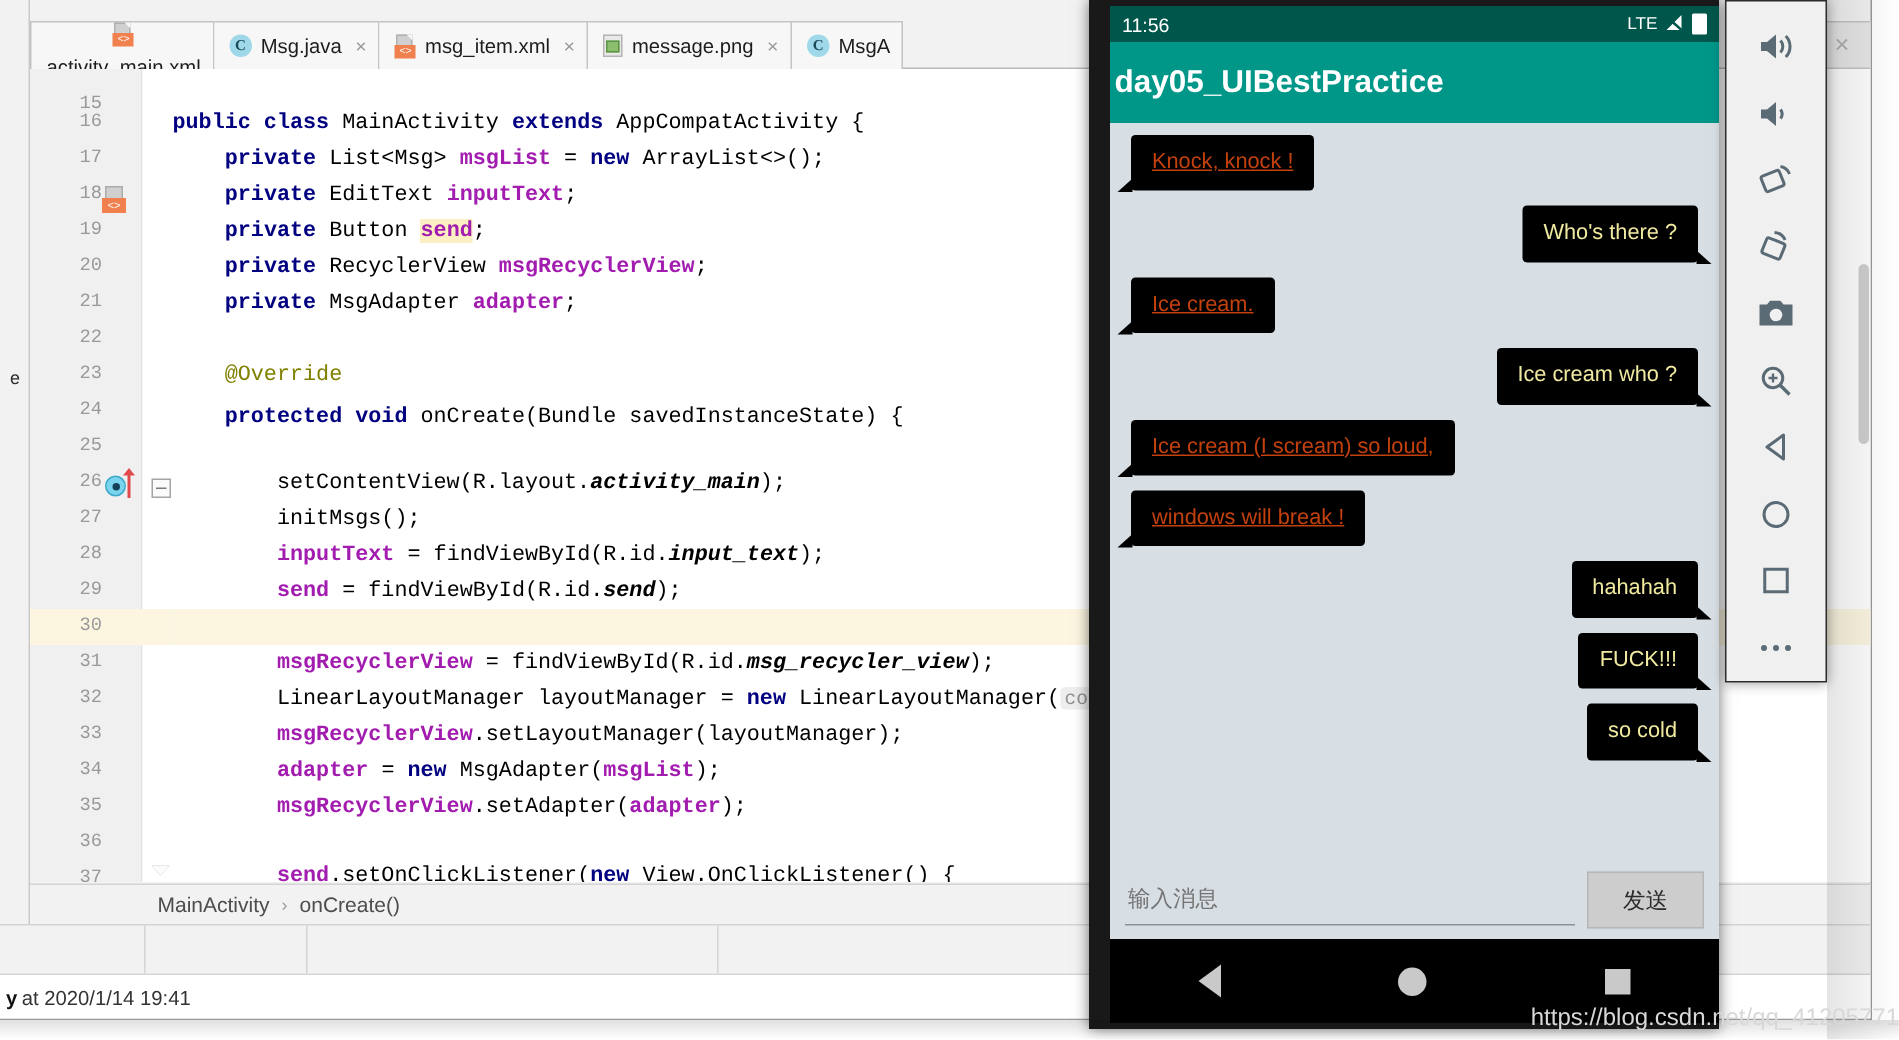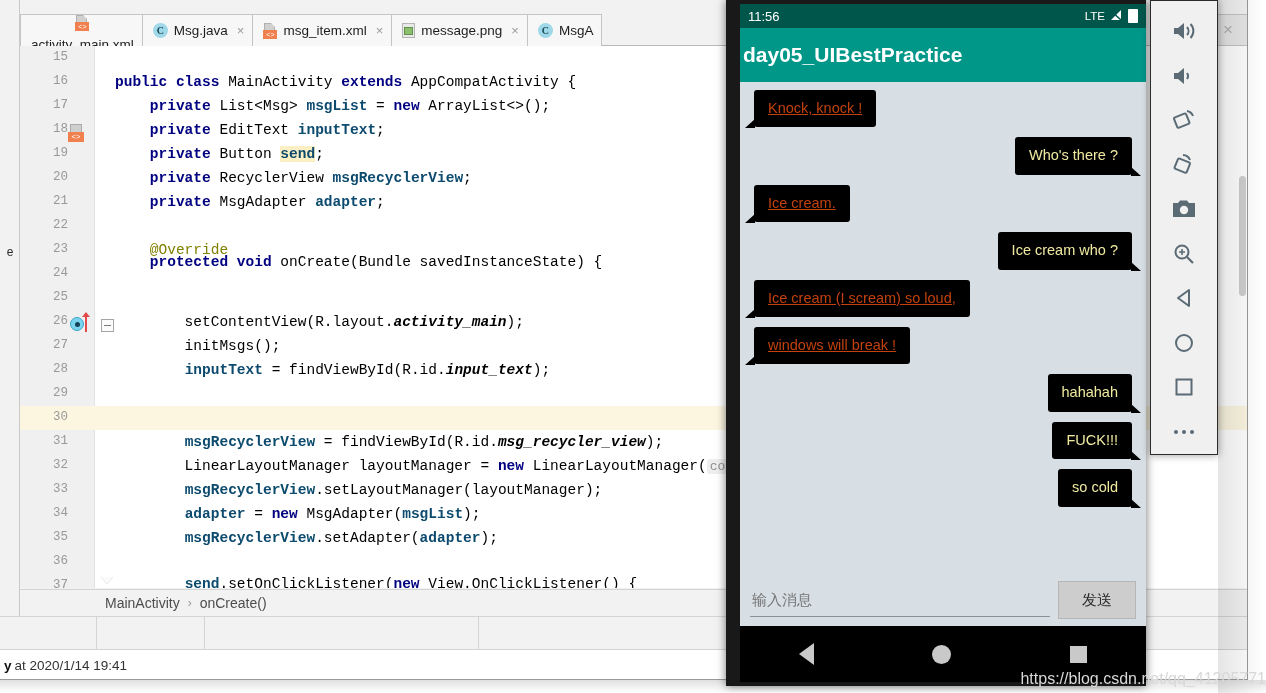--- a/index.html
+++ b/index.html
@@ -109,21 +109,21 @@
     position: absolute; left: 95px; top: 0; width: 1133px; height: 100%;
     font-family: "Liberation Mono", monospace;
     font-size: 14.5px; color: #000000;
   }
   .cline {
     position: absolute; left: 0; height: 24px; line-height: 24px;
     white-space: pre; font-size: 14.5px;
   }
   .kw { color: #000080; font-weight: bold; }
   .anno { color: #808000; }
-  .fld { color: #0c4a6e; font-weight: bold; }
+  .fld { color: #a21caf; font-weight: bold; }
   .res { color: #000000; font-weight: bold; font-style: italic; }
   .plain { color: #000000; }
   .hint {
     background: #eeeeee; color: #909090; border-radius: 3px;
     padding: 0 3px; font-size: 13px;
   }
   .hl-send { background: #fbefc3; }
   #curline-hl {
     position: absolute; left: 95px; top: 0; width: 1133px; height: 24px;
     background: #fcf6e1;
@@ -403,21 +403,21 @@
 
     <div id="ide-close">×</div>
 
     <div id="editor">
       <div id="gutter"></div>
       <div id="gutter-fold"></div>
 
       <div id="gutter-curline" style="top:360px"></div>
       <div id="curline-hl" style="top:360px"></div>
 
-      <div class="gline" style="top:0px">
+      <div class="gline" style="top:12px">
           <span class="gnum">15</span>
         </div>
       <div class="gline" style="top:24px">
           <span class="gnum">16</span>
         </div>
       <div class="gline" style="top:48px">
           <span class="gnum">17</span>
         </div>
       <div class="gline" style="top:72px">
           <span class="gnum">18</span>
@@ -503,29 +503,30 @@
         <div class="cline" style="top:96px"><span class="plain">    </span><span class="kw">private</span> <span class="plain">Button </span><span class="fld hl-send">send</span><span class="plain">;</span></div>
 
         <div class="cline" style="top:120px"><span class="plain">    </span><span class="kw">private</span> <span class="plain">RecyclerView </span><span class="fld">msgRecyclerView</span><span class="plain">;</span></div>
 
         <div class="cline" style="top:144px"><span class="plain">    </span><span class="kw">private</span> <span class="plain">MsgAdapter </span><span class="fld">adapter</span><span class="plain">;</span></div>
 
         <div class="cline" style="top:168px"></div>
 
         <div class="cline" style="top:192px"><span class="anno">    @Override</span></div>
 
-        <div class="cline" style="top:204px"><span class="plain">    </span><span class="kw">protected void</span> <span class="plain">onCreate(Bundle savedInstanceState) {</span></div>
+        <div class="cline" style="top:220px"><span class="plain">    </span><span class="kw">protected void</span> <span class="plain">onCreate(Bundle savedInstanceState) {</span></div>
 
 
         <div class="cline" style="top:264px"><span class="plain">        setContentView(R.layout.</span><span class="res">activity_main</span><span class="plain">);</span></div>
 
         <div class="cline" style="top:288px"><span class="plain">        initMsgs();</span></div>
 
         <div class="cline" style="top:312px"><span class="plain">        </span><span class="fld">inputText</span> <span class="plain">= findViewById(R.id.</span><span class="res">input_text</span><span class="plain">);</span></div>
 
+        <div class="cline" style="top:336px"><span class="plain">        </span><span class="fld">send</span> <span class="plain">= findViewById(R.id.</span><span class="res">send</span><span class="plain">);</span></div>
 
         <div class="cline" style="top:360px"></div>
 
         <div class="cline" style="top:384px"><span class="plain">        </span><span class="fld">msgRecyclerView</span> <span class="plain">= findViewById(R.id.</span><span class="res">msg_recycler_view</span><span class="plain">);</span></div>
 
         <div class="cline" style="top:408px"><span class="plain">        LinearLayoutManager layoutManager = </span><span class="kw">new</span> <span class="plain">LinearLayoutManager(</span><span class="hint">context:</span><span class="kw">t</span></div>
 
         <div class="cline" style="top:432px"><span class="plain">        </span><span class="fld">msgRecyclerView</span><span class="plain">.setLayoutManager(layoutManager);</span></div>
 
         <div class="cline" style="top:456px"><span class="plain">        </span><span class="fld">adapter</span> <span class="plain">= </span><span class="kw">new</span> <span class="plain">MsgAdapter(</span><span class="fld">msgList</span><span class="plain">);</span></div>

